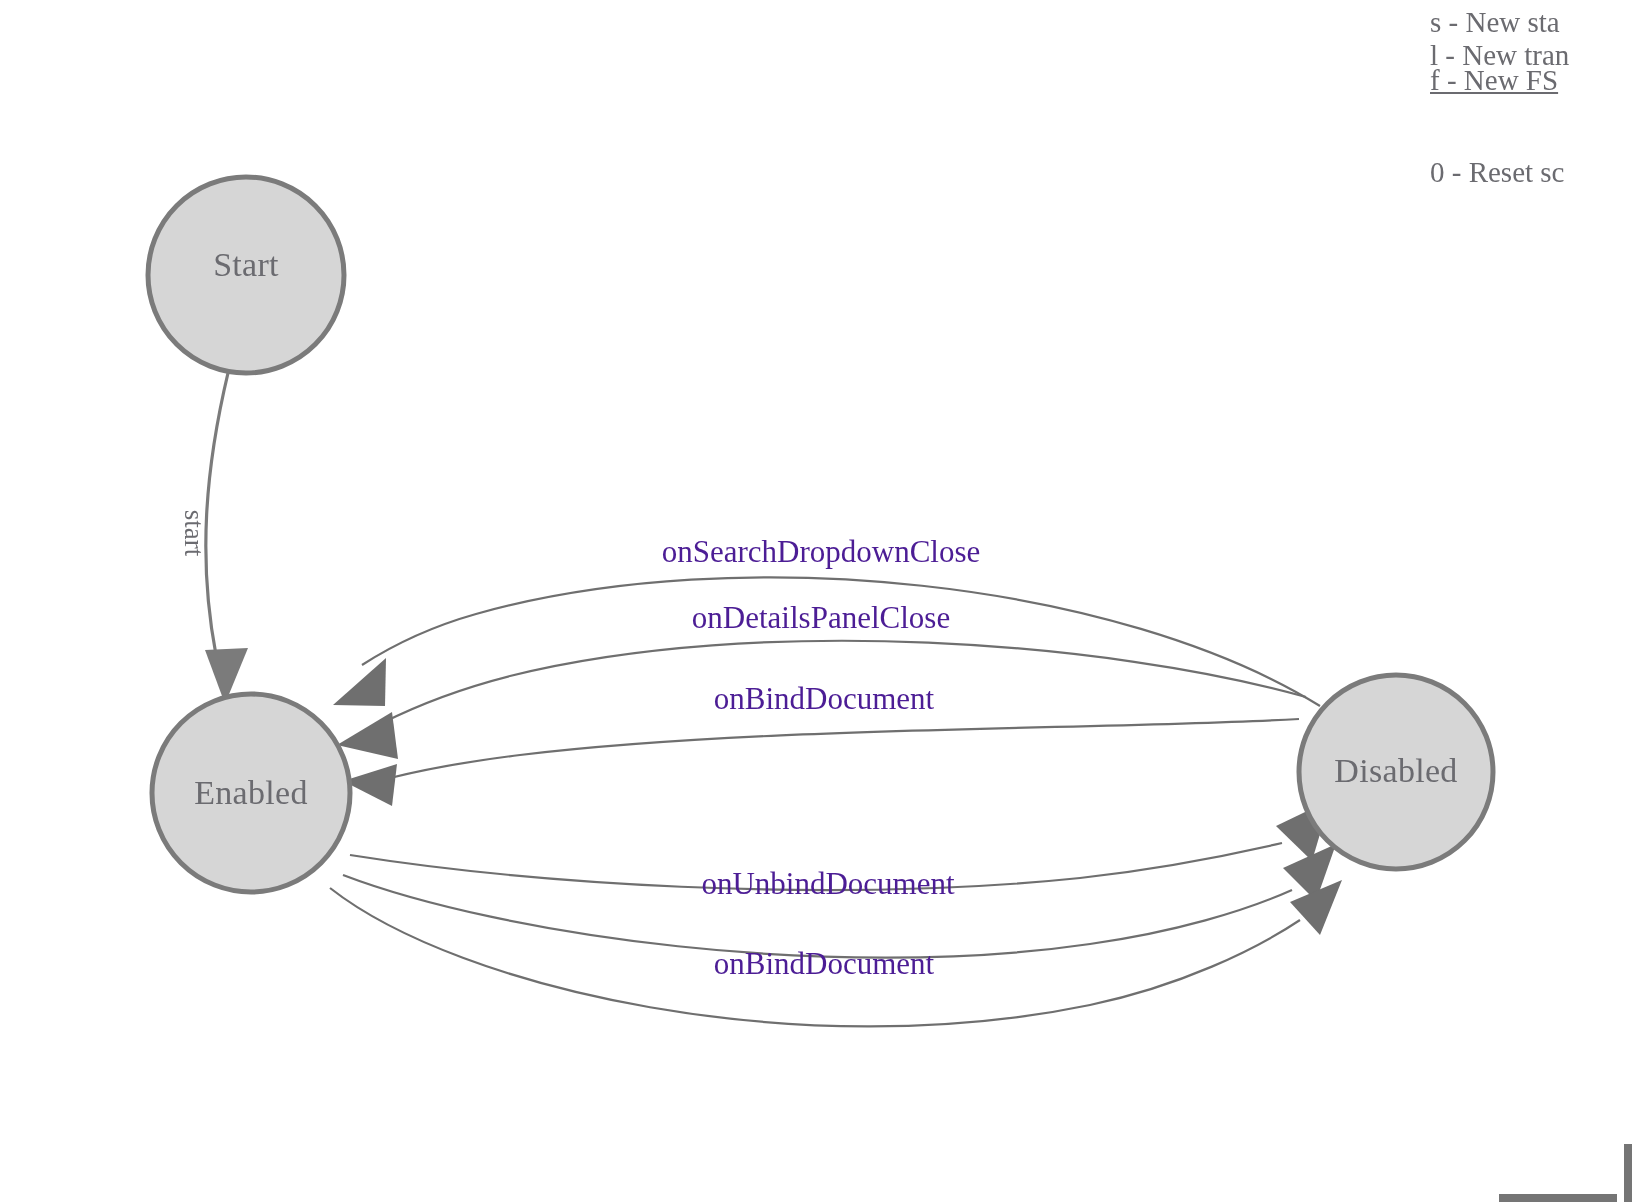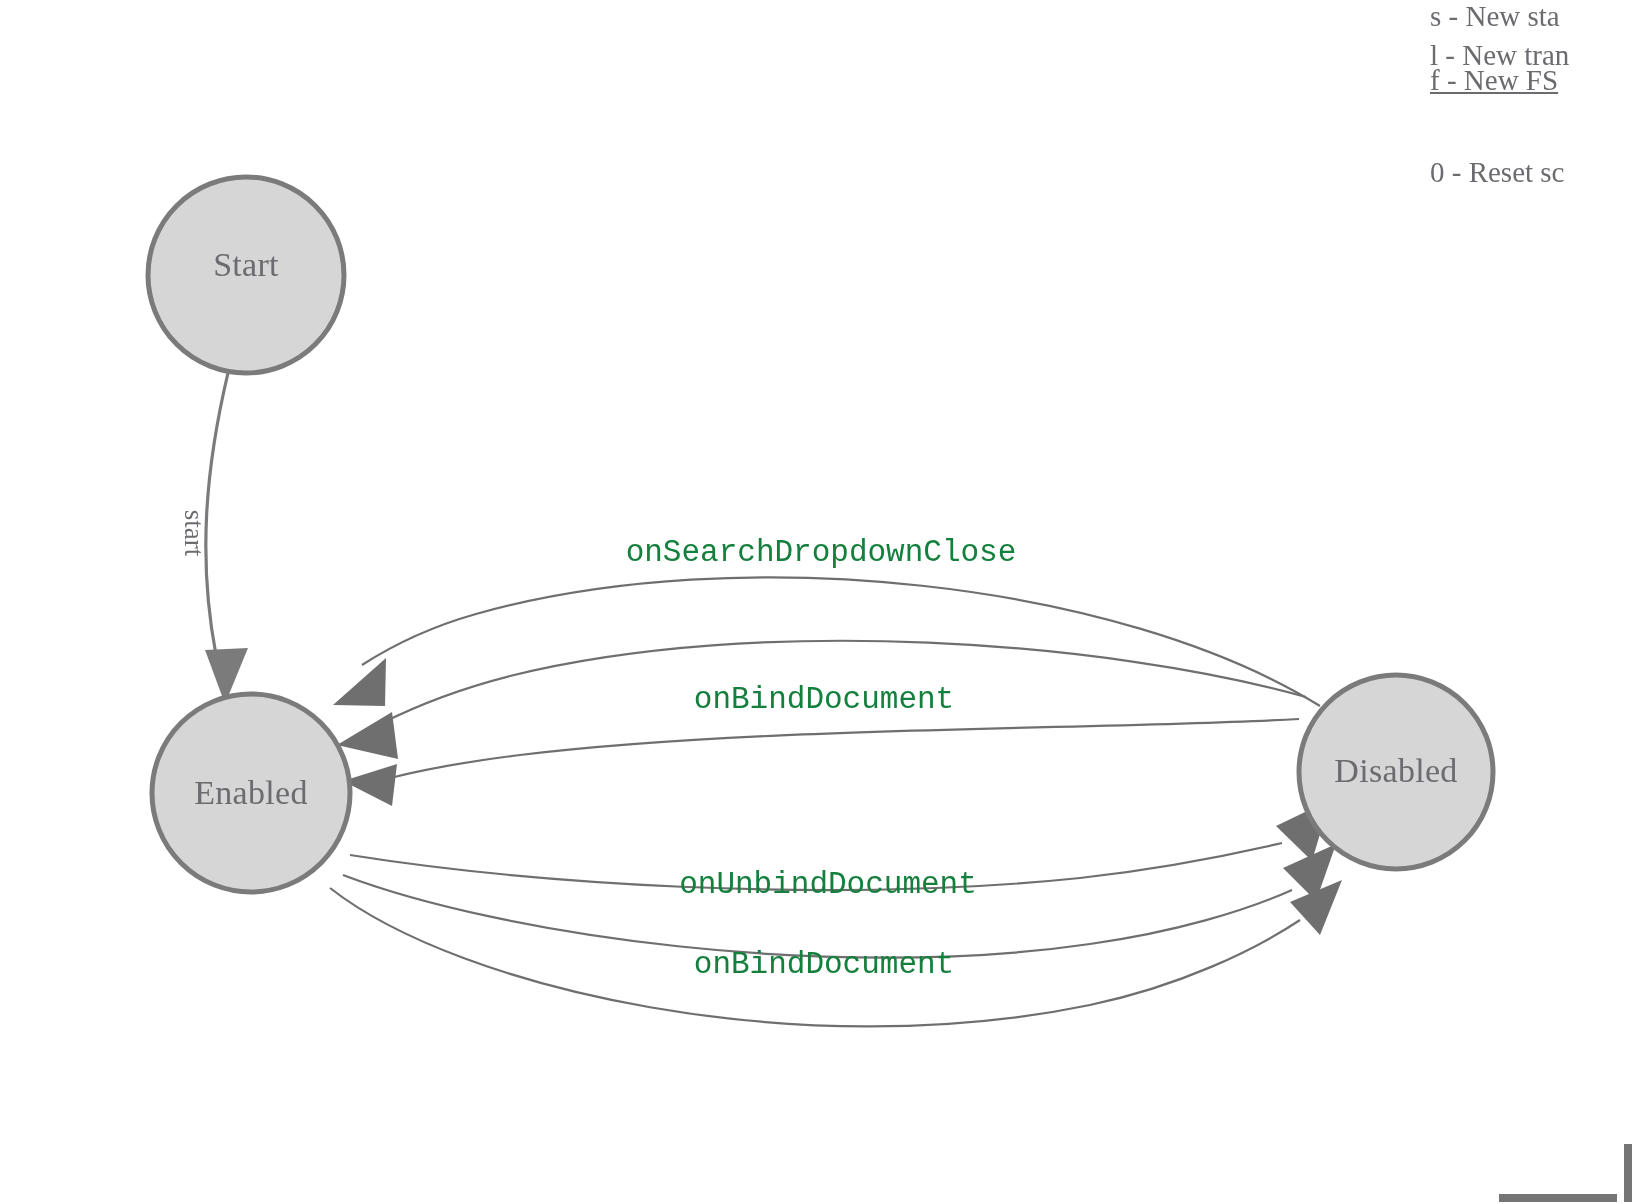--- a/index.html
+++ b/index.html
@@ -51,23 +51,23 @@
     position: absolute;
     color: #6b6b70;
     font-size: 34px;
     font-family: "Liberation Serif", "DejaVu Serif", serif;
     white-space: nowrap;
     transform: translate(-50%, -50%);
     letter-spacing: 0.3px;
   }
   .edge-label {
     position: absolute;
-    color: #15803d;
+    color: #4c1d95;
     font-size: 31px;
-    font-family: Liberation Mono, monospace;
+    font-family: Liberation Serif, serif;
     white-space: nowrap;
     transform: translate(-50%, -50%);
   }
   .edge-label-rot {
     position: absolute;
     color: #6b6b70;
     font-size: 27px;
     font-family: "Liberation Serif", "DejaVu Serif", serif;
     white-space: nowrap;
     transform: translate(-50%, -50%) rotate(90deg);
@@ -141,29 +141,30 @@
   </svg>
 
   <div class="node-label" style="left:246px; top:265px;">Start</div>
   <div class="node-label" style="left:251px; top:793px;">Enabled</div>
   <div class="node-label" style="left:1396px; top:771px;">Disabled</div>
 
   <div class="edge-label-rot" style="left:193px; top:533px;">start</div>
 
   <div class="edge-label" style="left:821px; top:552px;">onSearchDropdownClose</div>
 
+  <div class="edge-label" style="left:821px; top:618px;">onDetailsPanelClose</div>
 
   <div class="edge-label" style="left:824px; top:699px;">onBindDocument</div>
 
   <div class="edge-label" style="left:828px; top:884px;">onUnbindDocument</div>
 
   <div class="edge-label" style="left:824px; top:964px;">onBindDocument</div>
 
 
-  <div class="hint-line" style="top:0px;">s - New sta</div>
+  <div class="hint-line" style="top:6px;">s - New sta</div>
   <div class="hint-line" style="top:39px;">l - New tran</div>
   <div class="hint-line" style="top:64px;text-decoration:underline;">f - New FS</div>
   <div class="hint-line" style="top:116px;margin-top:40px;">0 - Reset sc</div>
 
   <div class="scroll-h" style="left:1499px; top:1194px; width:118px;"></div>
   <div class="scroll-v" style="left:1624px; top:1144px; height:58px;"></div>
 
 </div>
 
 </body></html>

